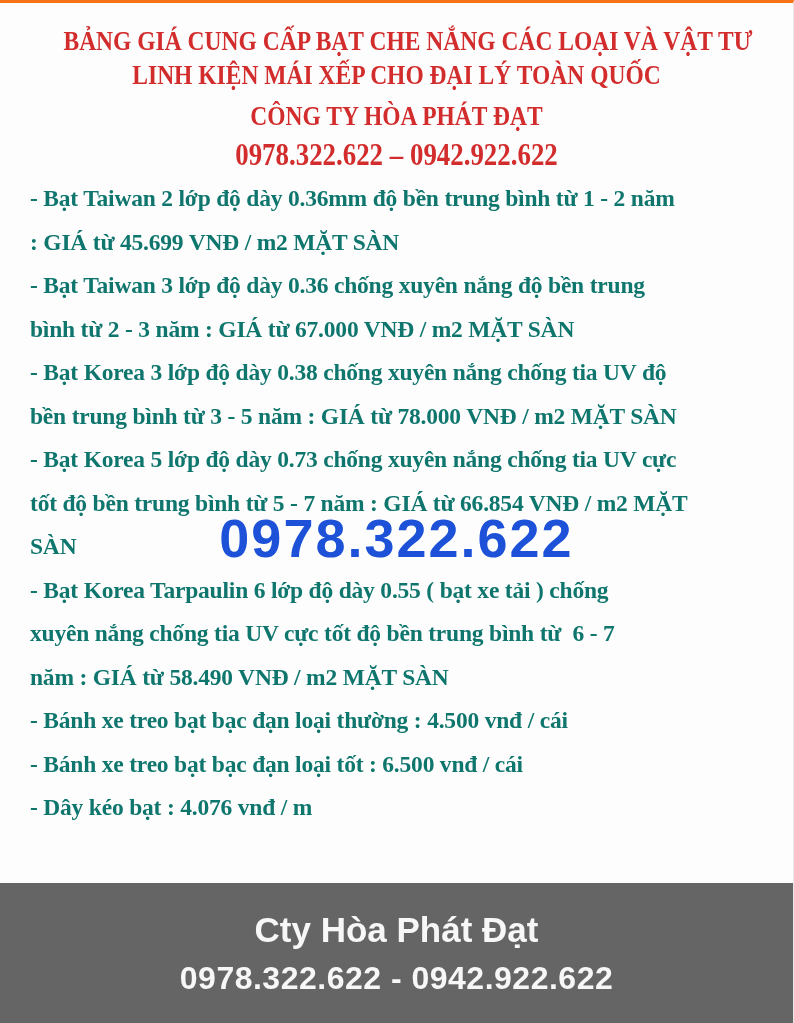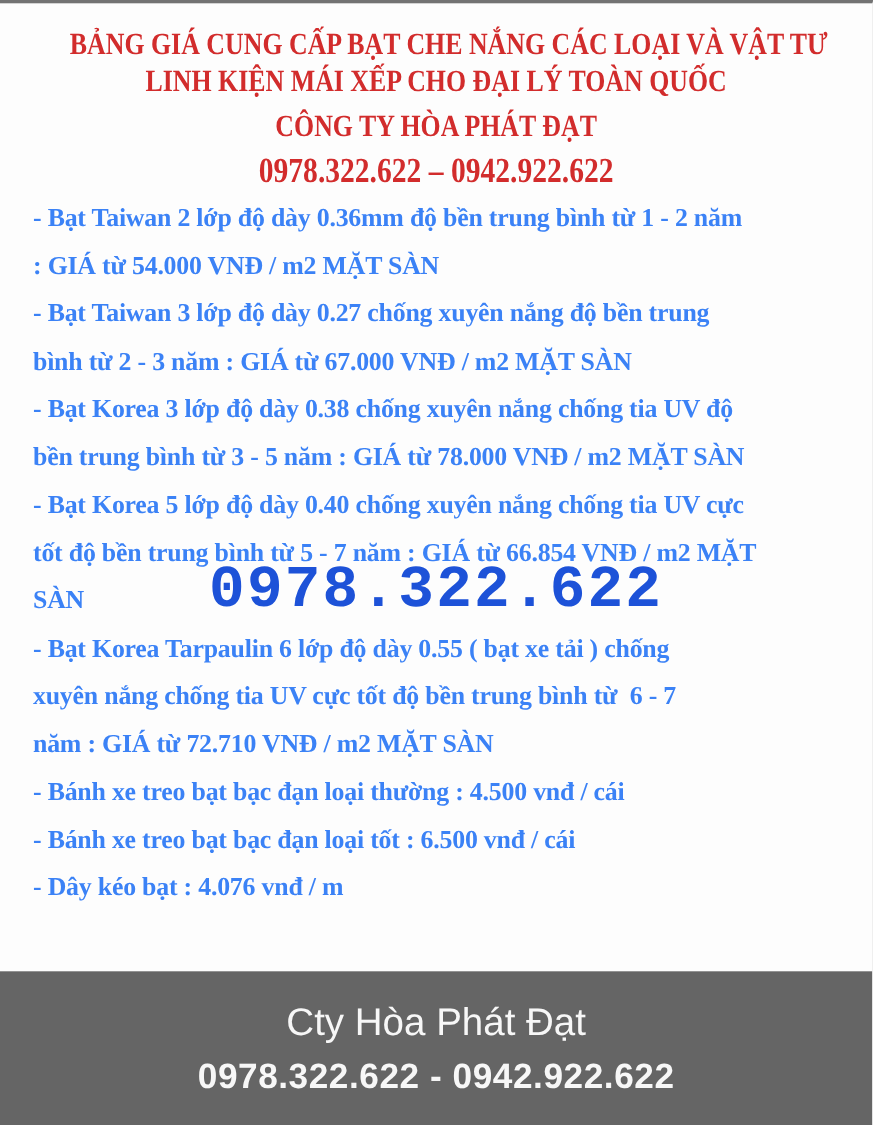--- a/index.html
+++ b/index.html
@@ -6,21 +6,21 @@
     margin: 0;
     padding: 0;
     background: #ffffff;
   }
   .page {
     position: relative;
     width: 794px;
     height: 1023px;
     background: #fdfdfd;
     overflow: hidden;
-    border-top: 3px solid #737373;
+    border-top: 3px solid #f97316;
     border-right: 1px solid #e8e8e8;
     box-sizing: border-box;
     font-family: "Liberation Serif", serif;
   }
 
   
   .header {
     padding-top: 21px;
     text-align: center;
     color: #d22c2c;
@@ -43,39 +43,39 @@
   .h-phones {
     font-size: 32px;
     line-height: 38px;
   }
 
   
   .price-list {
     margin-top: 4px;
     padding-left: 30px;
     padding-right: 10px;
-    color: #3b82f6;
+    color: #0f766e;
     font-weight: bold;
     font-family: Liberation Serif, serif;
   }
   .body-line {
     font-size: 23.5px;
     line-height: 43.5px;
     letter-spacing: -0.2px;
     white-space: pre;
   }
 
   
   .watermark {
     position: absolute;
     top: 507px;
     left: 0;
     width: 100%;
     text-align: center;
-    font-family: Liberation Mono, monospace;
+    font-family: Liberation Sans, sans-serif;
     font-weight: bold;
     font-size: 54px;
     line-height: 56px;
     letter-spacing: 2px;
     color: #1d52d8;
     pointer-events: none;
   }
 
   
   .footer {
@@ -87,21 +87,21 @@
     background: #656565;
     color: #f7f7f7;
     text-align: center;
     font-family: "Liberation Sans", sans-serif;
     box-sizing: border-box;
     padding-top: 27px;
   }
   .f-company {
     font-size: 35px;
     line-height: 40px;
-    font-weight: normal;
+    font-weight: bold;
   }
   .f-phones {
     font-size: 32px;
     line-height: 50px;
     margin-top: 3px;
     font-weight: bold;
     letter-spacing: 0.5px;
   }
 </style>
 </head>
@@ -111,31 +111,31 @@
 
   <div class="header">
     <div class="h-line h-title1">BẢNG GIÁ CUNG CẤP BẠT CHE NẮNG CÁC LOẠI VÀ VẬT TƯ</div>
     <div class="h-line h-title2">LINH KIỆN MÁI XẾP CHO ĐẠI LÝ TOÀN QUỐC</div>
     <div class="h-line h-company">CÔNG TY HÒA PHÁT ĐẠT</div>
     <div class="h-line h-phones">0978.322.622 – 0942.922.622</div>
   </div>
 
   <div class="price-list">
     <div class="body-line">- Bạt Taiwan 2 lớp độ dày 0.36mm độ bền trung bình từ 1 - 2 năm</div>
-    <div class="body-line">: GIÁ từ 54.000 VNĐ / m2 MẶT SÀN</div>
-    <div class="body-line">- Bạt Taiwan 3 lớp độ dày 0.27 chống xuyên nắng độ bền trung</div>
+    <div class="body-line">: GIÁ từ 45.699 VNĐ / m2 MẶT SÀN</div>
+    <div class="body-line">- Bạt Taiwan 3 lớp độ dày 0.36 chống xuyên nắng độ bền trung</div>
     <div class="body-line">bình từ 2 - 3 năm : GIÁ từ 67.000 VNĐ / m2 MẶT SÀN</div>
     <div class="body-line">- Bạt Korea 3 lớp độ dày 0.38 chống xuyên nắng chống tia UV độ</div>
     <div class="body-line">bền trung bình từ 3 - 5 năm : GIÁ từ 78.000 VNĐ / m2 MẶT SÀN</div>
-    <div class="body-line">- Bạt Korea 5 lớp độ dày 0.40 chống xuyên nắng chống tia UV cực</div>
+    <div class="body-line">- Bạt Korea 5 lớp độ dày 0.73 chống xuyên nắng chống tia UV cực</div>
     <div class="body-line">tốt độ bền trung bình từ 5 - 7 năm : GIÁ từ 66.854 VNĐ / m2 MẶT</div>
     <div class="body-line">SÀN</div>
     <div class="body-line">- Bạt Korea Tarpaulin 6 lớp độ dày 0.55 ( bạt xe tải ) chống</div>
     <div class="body-line">xuyên nắng chống tia UV cực tốt độ bền trung bình từ  6 - 7</div>
-    <div class="body-line">năm : GIÁ từ 72.710 VNĐ / m2 MẶT SÀN</div>
+    <div class="body-line">năm : GIÁ từ 58.490 VNĐ / m2 MẶT SÀN</div>
     <div class="body-line">- Bánh xe treo bạt bạc đạn loại thường : 4.500 vnđ / cái</div>
     <div class="body-line">- Bánh xe treo bạt bạc đạn loại tốt : 6.500 vnđ / cái</div>
     <div class="body-line">- Dây kéo bạt : 4.076 vnđ / m</div>
   </div>
 
   <div class="watermark">0978.322.622</div>
 
   <div class="footer">
     <div class="f-company">Cty Hòa Phát Đạt</div>
     <div class="f-phones">0978.322.622 - 0942.922.622</div>

